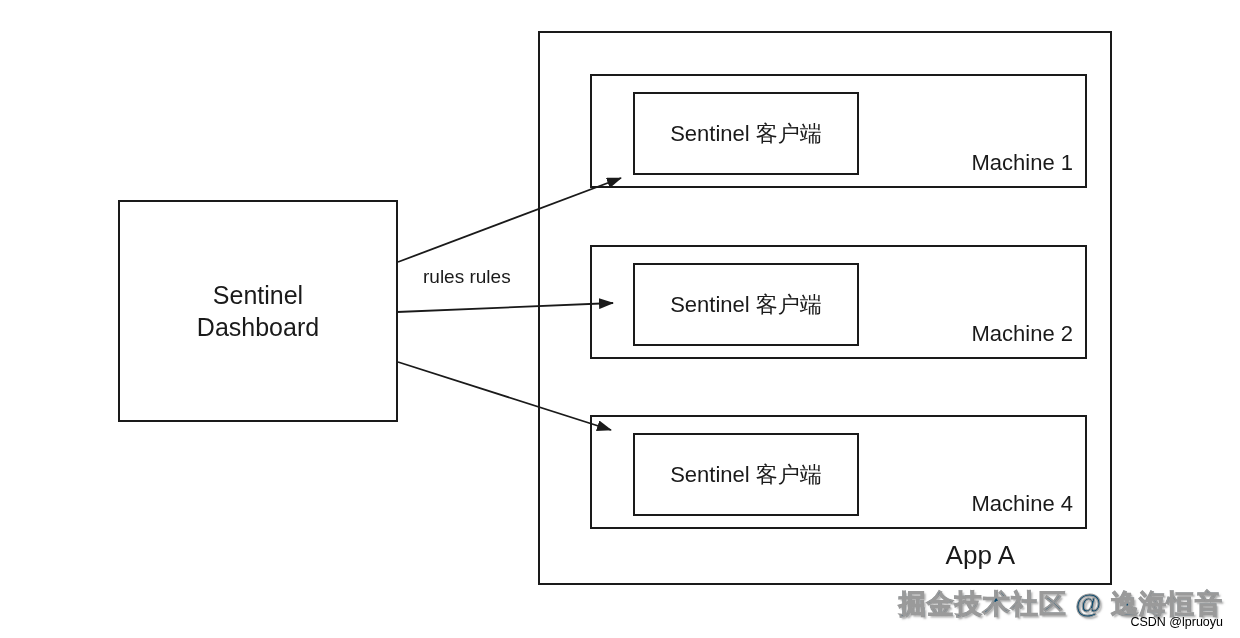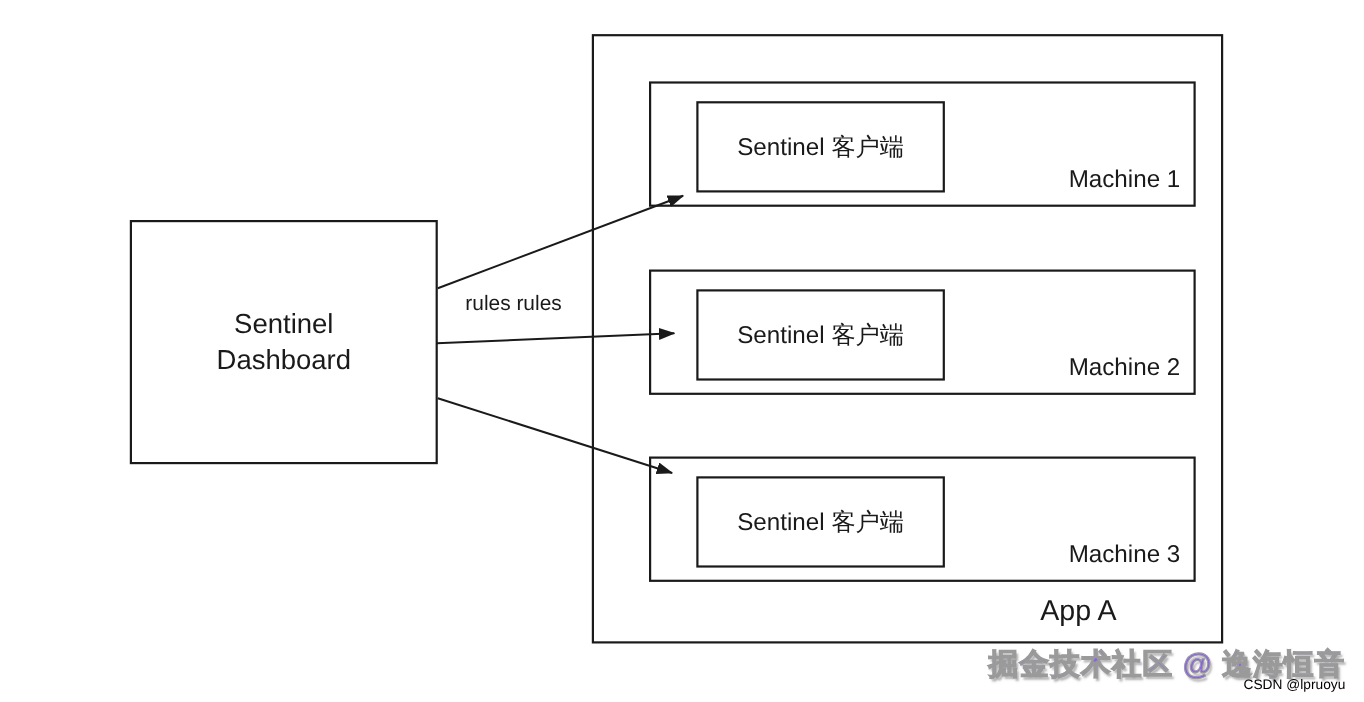--- a/index.html
+++ b/index.html
@@ -87,21 +87,21 @@
     pointer-events: none;
     z-index: 5;
   }
   
   #watermark-community {
     position: absolute;
     right: 17px; top: 586px;
     font-size: 27px;
     font-weight: bold;
     letter-spacing: 1px;
-    color: #8b5cf6;
+    color: #0c4a6e;
     -webkit-text-stroke: 1px #9a9a9a;
     text-shadow: 2px 2px 2px rgba(110,110,110,0.55);
     white-space: nowrap;
   }
   #watermark-csdn {
     position: absolute;
     right: 17px; top: 615px;
     font-size: 12.5px;
     color: #000000;
     white-space: nowrap;
@@ -130,21 +130,21 @@
       <div class="client-box">
         <span class="label">Sentinel 客户端</span>
       </div>
       <span class="machine-label">Machine 2</span>
     </div>
 
     <div class="machine m3">
       <div class="client-box">
         <span class="label">Sentinel 客户端</span>
       </div>
-      <span class="machine-label">Machine 3</span>
+      <span class="machine-label">Machine 4</span>
     </div>
 
     <span class="app-label">App A</span>
   </div>
 
   <div id="push-rules-label">rules rules</div>
 
   <svg id="arrows-layer" viewBox="0 0 1240 638" xmlns="http://www.w3.org/2000/svg" aria-hidden="true">
     <defs>
       <marker id="arrowhead" markerUnits="userSpaceOnUse" markerWidth="15" markerHeight="11" refX="14" refY="5.5" orient="auto">

